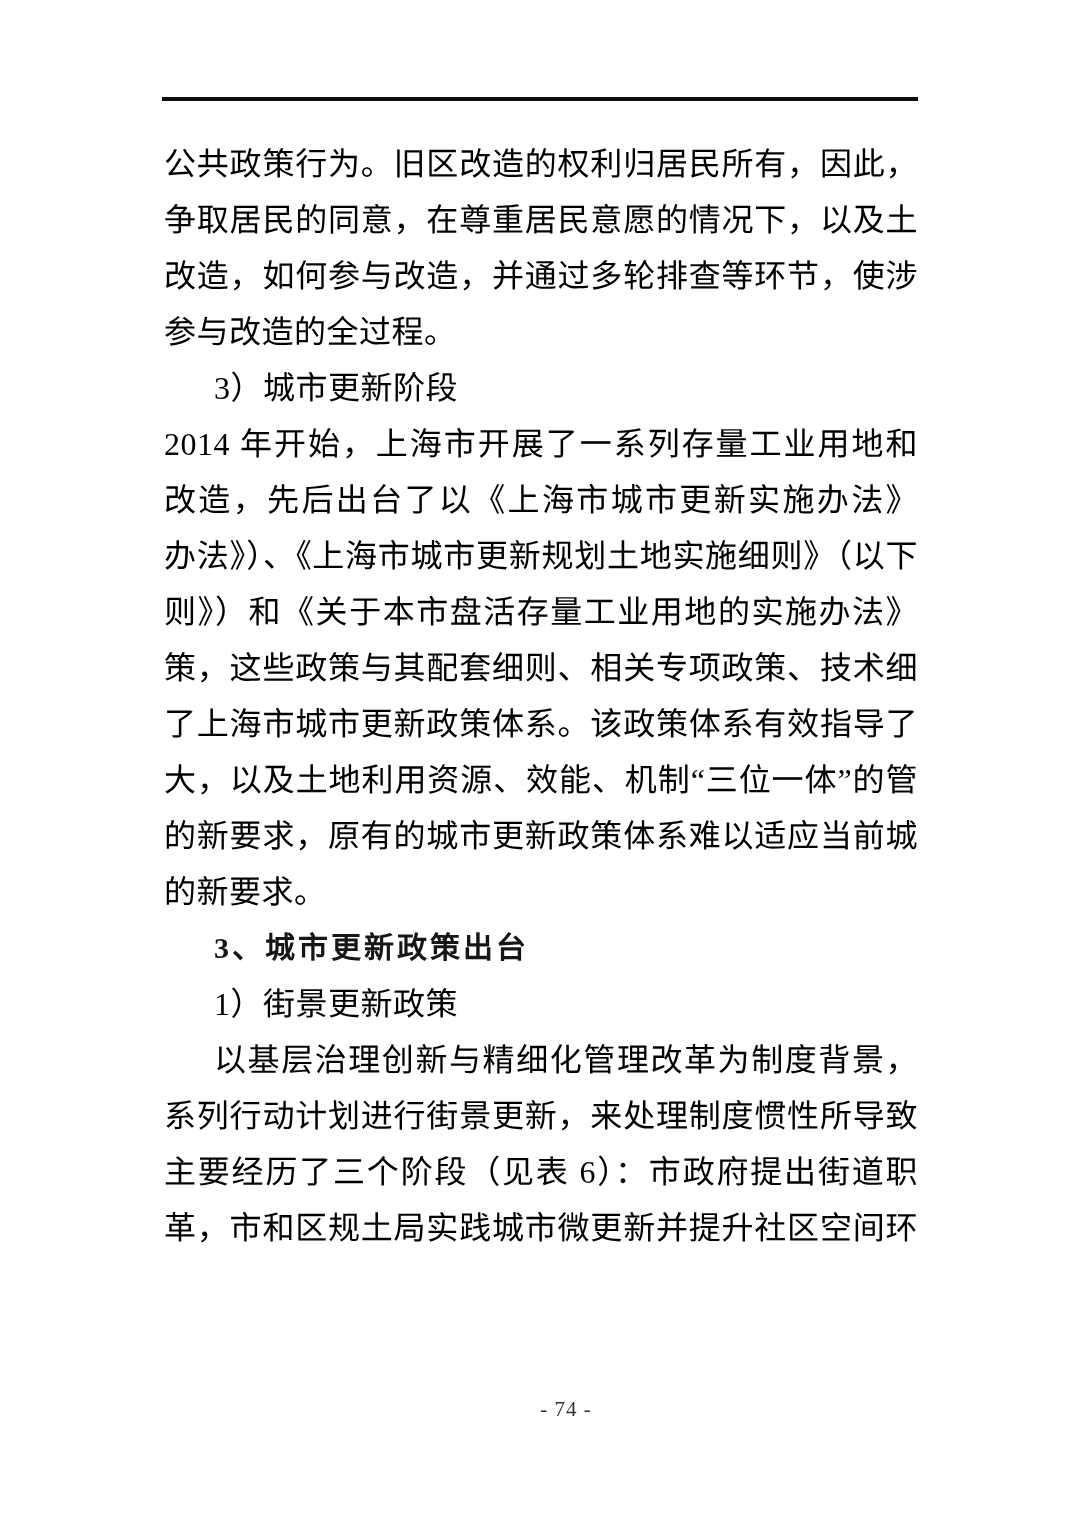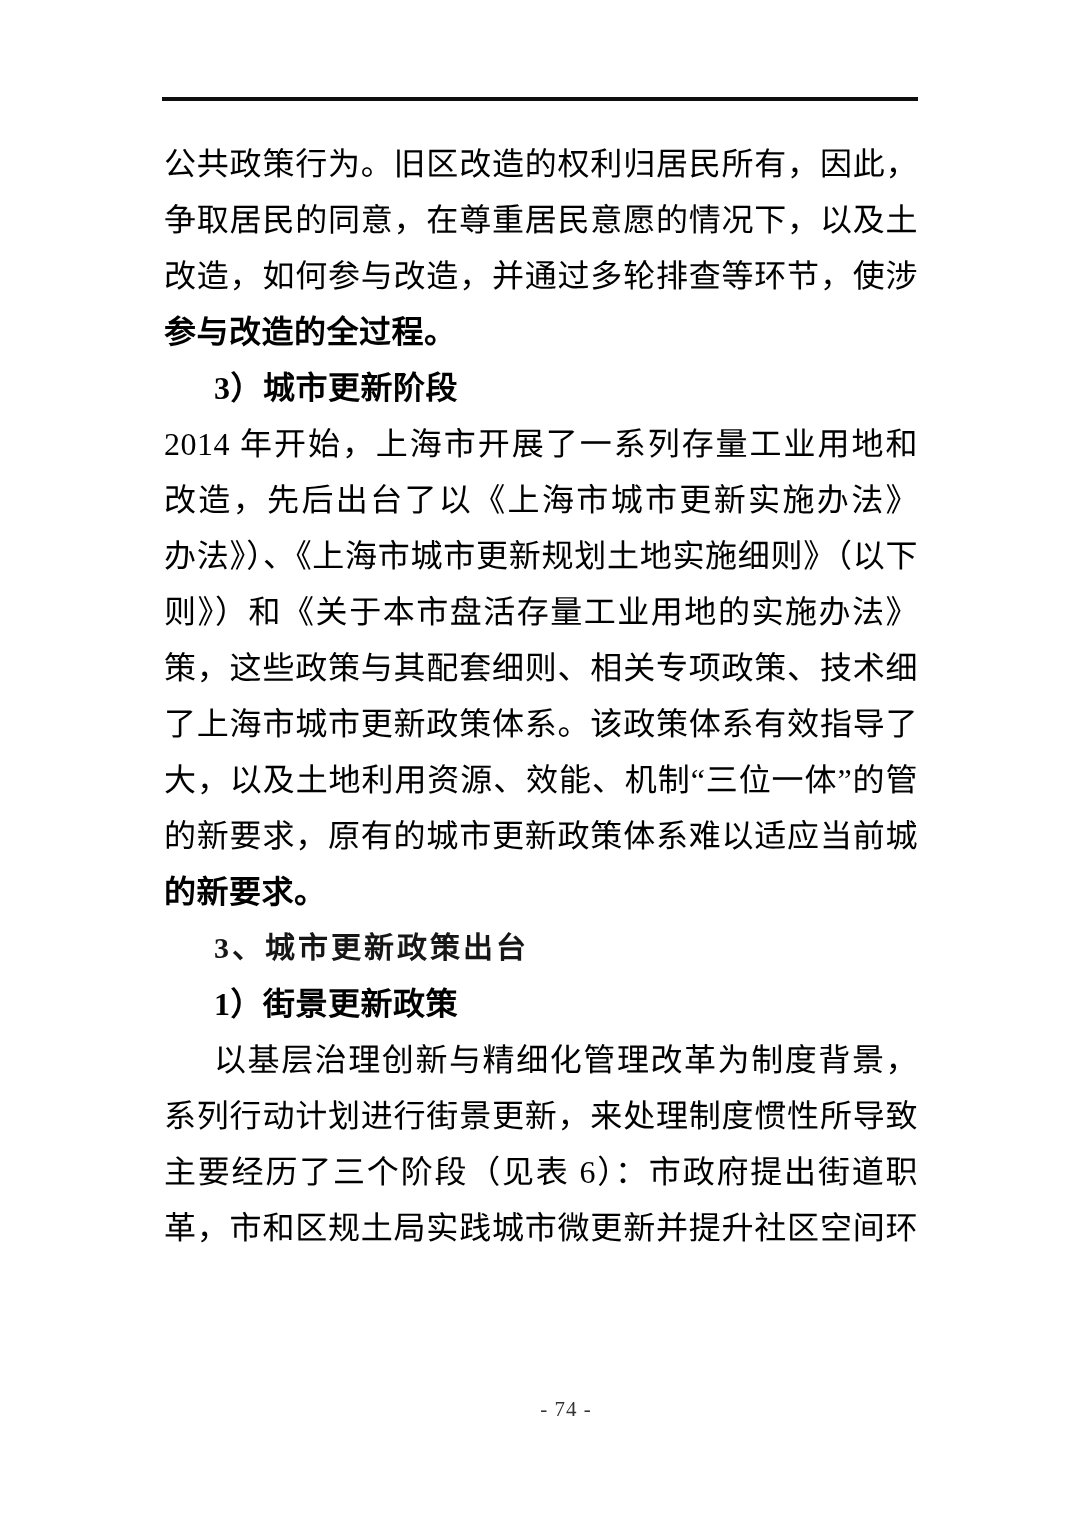--- a/index.html
+++ b/index.html
@@ -35,21 +35,20 @@
     font-size: 32px;
     color: #000000;
     letter-spacing: 0.5px;
     text-align: justify;
     text-align-last: justify;
     overflow: hidden;
   }
   .line.last {
     text-align: right;
     text-align-last: left;
-    font-weight: bold;
   }
   .line.ind {
     padding-left: 50px;
   }
   .line.head {
     font-weight: bold;
     font-size: 30px;
     color: #161616;
     letter-spacing: 3px;
     text-align: left;

